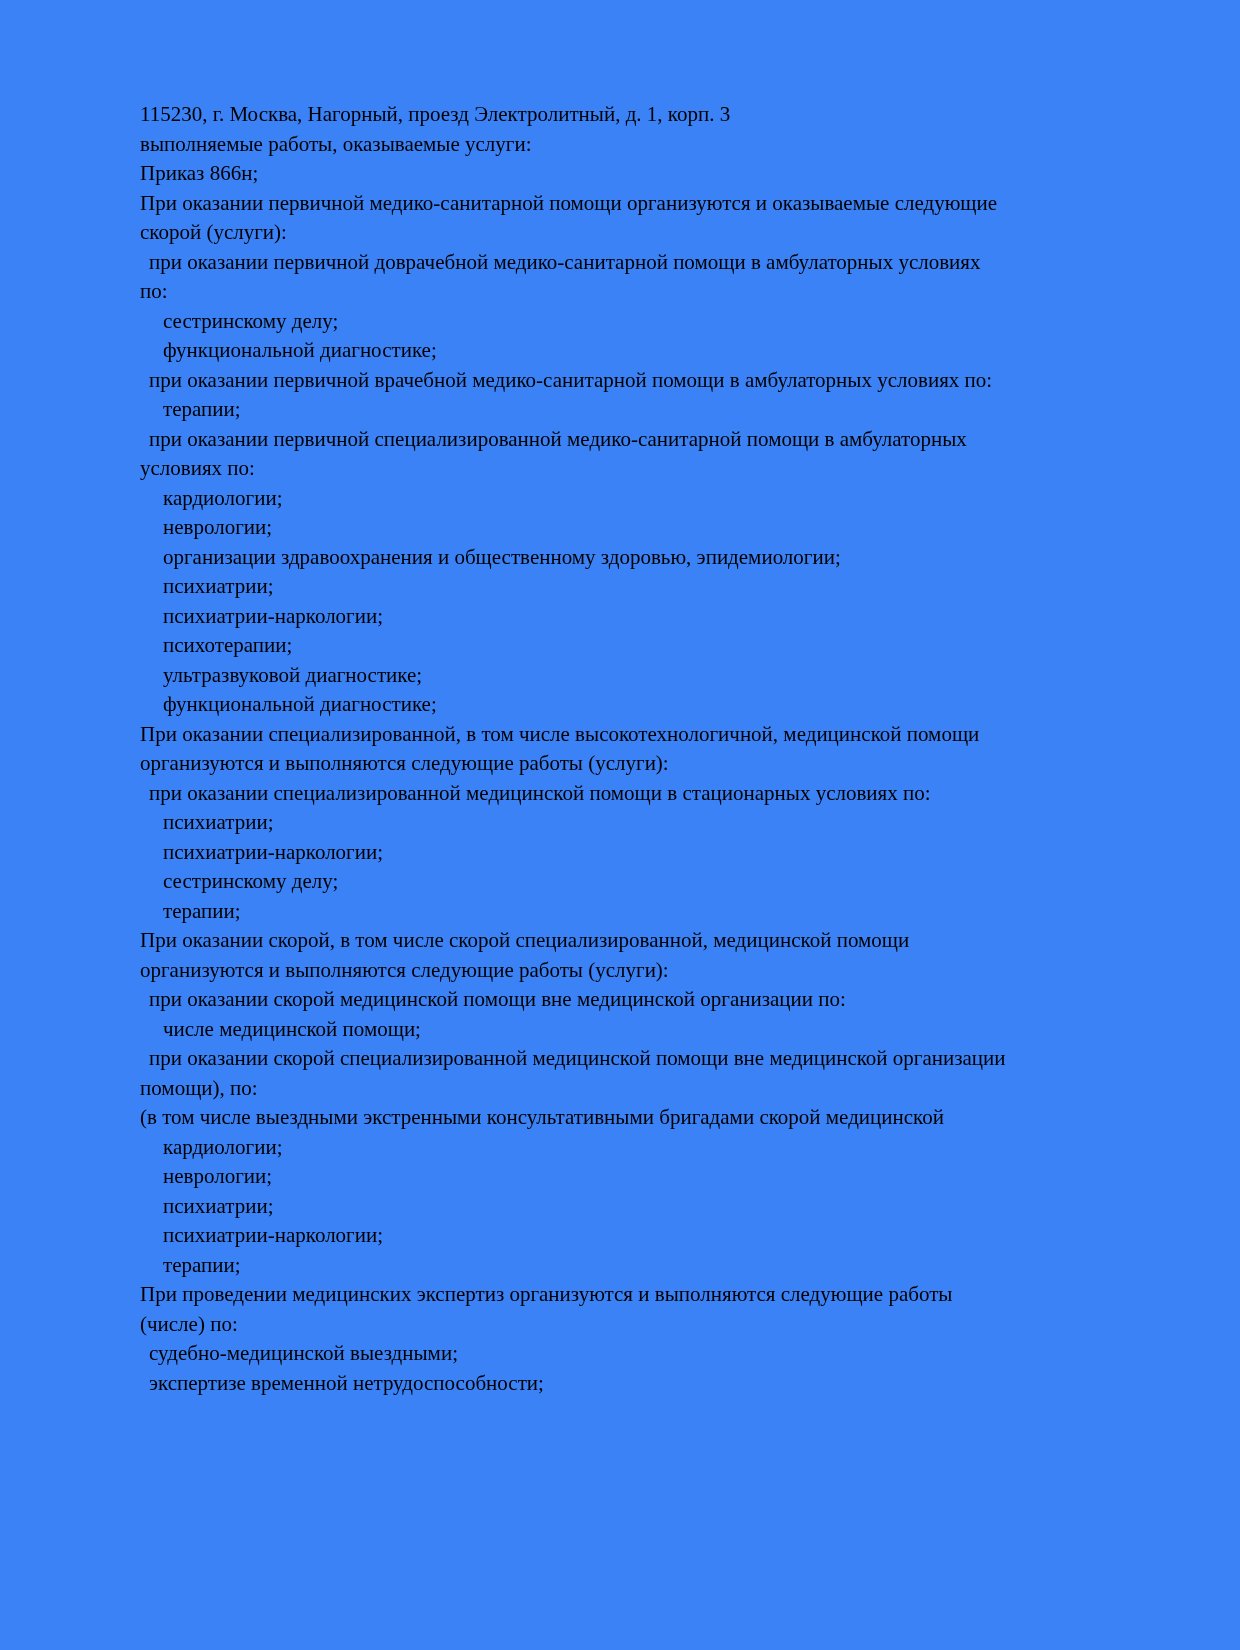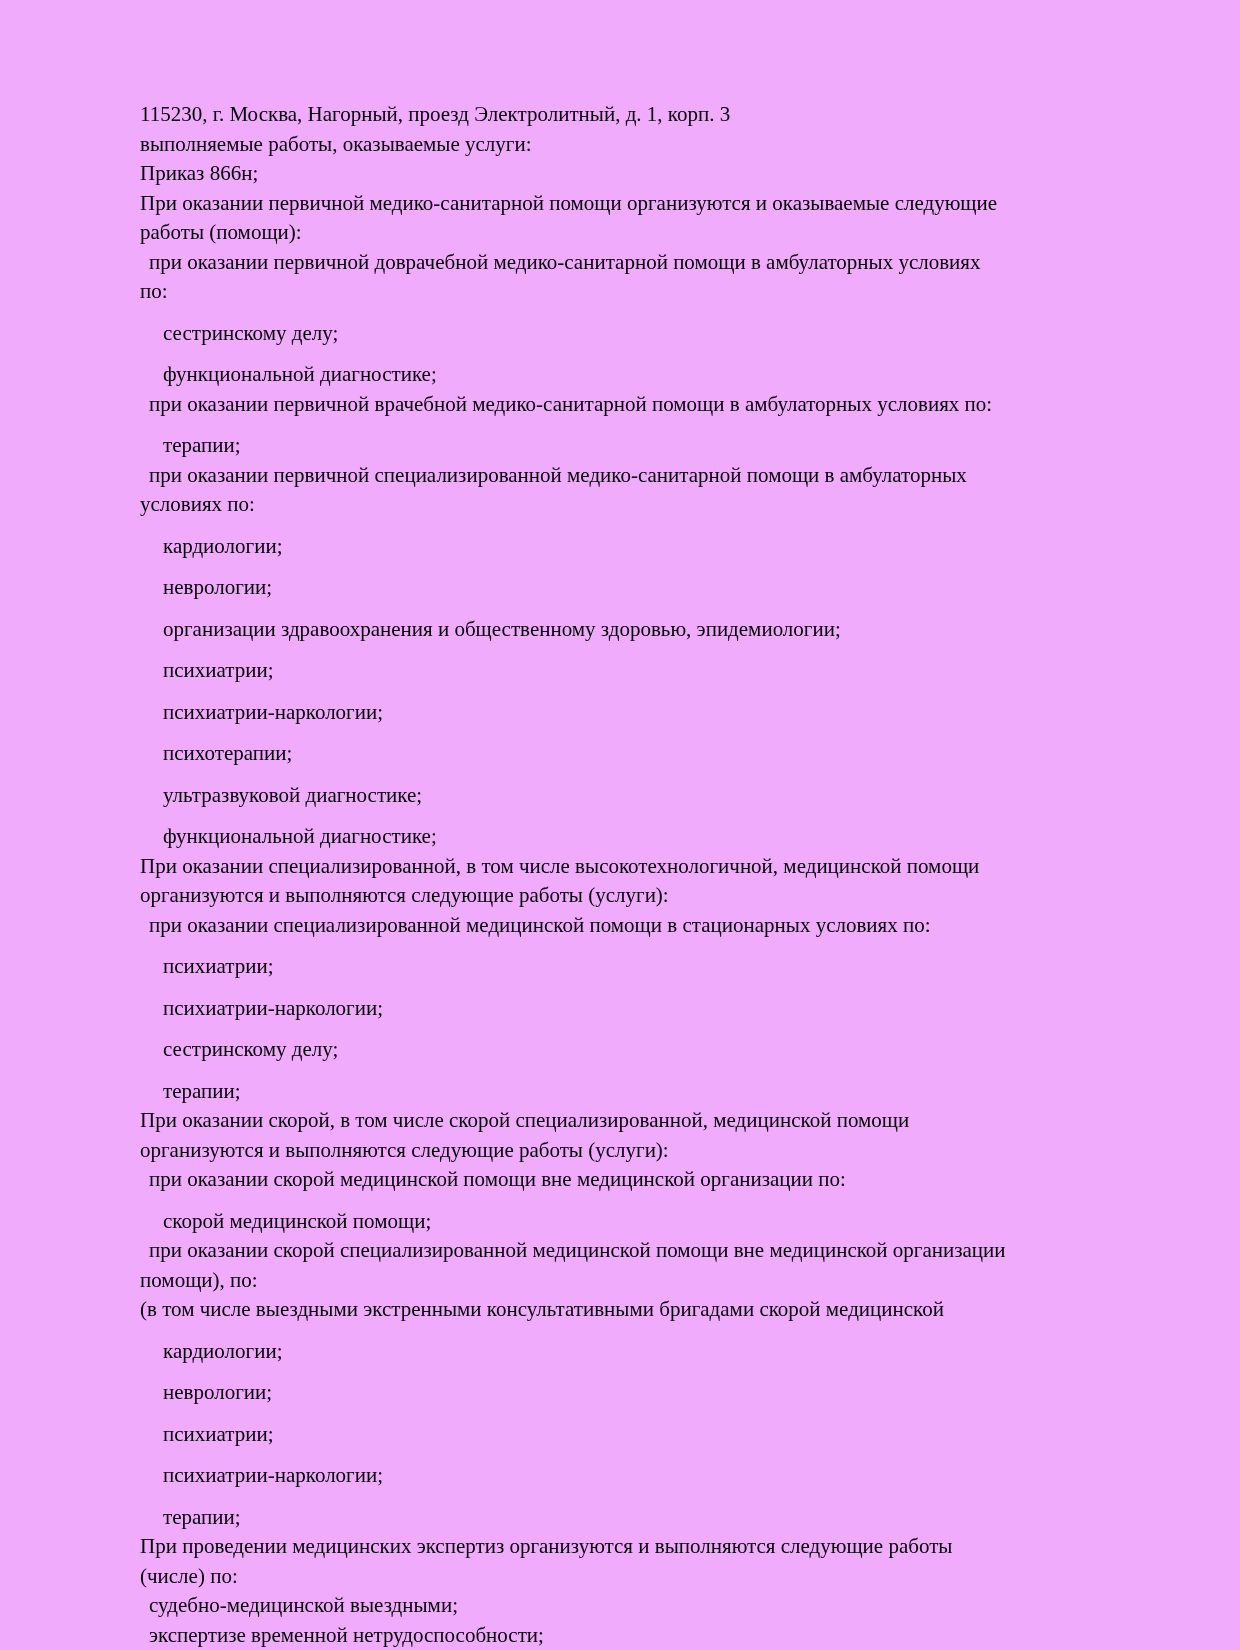--- a/index.html
+++ b/index.html
@@ -10,45 +10,45 @@
   body {
     width: 1240px;
     height: 1650px;
     overflow: hidden;
   }
   .page {
     box-sizing: border-box;
     width: 1240px;
     height: 1650px;
     padding: 100px 130px 0 140px;
-    background: #f0abfc;
+    background: #3b82f6;
   }
   .doc-body {
     color: #000000;
     font-family: "Liberation Serif", "DejaVu Serif", serif;
     font-size: 21px;
     line-height: 29.5px;
   }
   .line {
     white-space: pre;
   }
   .indent-0 { padding-left: 0; }
   .indent-1 { padding-left: 9px; }
-  .indent-2 { padding-left: 23px; margin-top: 12px; }
+  .indent-2 { padding-left: 23px; }
 </style>
 </head>
 <body>
 
 <div class="page">
   <div class="doc-body">
       <div class="line indent-0">115230, г. Москва, Нагорный, проезд Электролитный, д. 1, корп. 3</div>
       <div class="line indent-0">выполняемые работы, оказываемые услуги:</div>
       <div class="line indent-0">Приказ 866н;</div>
       <div class="line indent-0">При оказании первичной медико-санитарной помощи организуются и оказываемые следующие</div>
-      <div class="line indent-0">работы (помощи):</div>
+      <div class="line indent-0">скорой (услуги):</div>
       <div class="line indent-1">при оказании первичной доврачебной медико-санитарной помощи в амбулаторных условиях</div>
       <div class="line indent-0">по:</div>
       <div class="line indent-2">сестринскому делу;</div>
       <div class="line indent-2">функциональной диагностике;</div>
       <div class="line indent-1">при оказании первичной врачебной медико-санитарной помощи в амбулаторных условиях по:</div>
       <div class="line indent-2">терапии;</div>
       <div class="line indent-1">при оказании первичной специализированной медико-санитарной помощи в амбулаторных</div>
       <div class="line indent-0">условиях по:</div>
       <div class="line indent-2">кардиологии;</div>
       <div class="line indent-2">неврологии;</div>
@@ -61,21 +61,21 @@
       <div class="line indent-0">При оказании специализированной, в том числе высокотехнологичной, медицинской помощи</div>
       <div class="line indent-0">организуются и выполняются следующие работы (услуги):</div>
       <div class="line indent-1">при оказании специализированной медицинской помощи в стационарных условиях по:</div>
       <div class="line indent-2">психиатрии;</div>
       <div class="line indent-2">психиатрии-наркологии;</div>
       <div class="line indent-2">сестринскому делу;</div>
       <div class="line indent-2">терапии;</div>
       <div class="line indent-0">При оказании скорой, в том числе скорой специализированной, медицинской помощи</div>
       <div class="line indent-0">организуются и выполняются следующие работы (услуги):</div>
       <div class="line indent-1">при оказании скорой медицинской помощи вне медицинской организации по:</div>
-      <div class="line indent-2">скорой медицинской помощи;</div>
+      <div class="line indent-2">числе медицинской помощи;</div>
       <div class="line indent-1">при оказании скорой специализированной медицинской помощи вне медицинской организации</div>
       <div class="line indent-0">помощи), по:</div>
       <div class="line indent-0">(в том числе выездными экстренными консультативными бригадами скорой медицинской</div>
       <div class="line indent-2">кардиологии;</div>
       <div class="line indent-2">неврологии;</div>
       <div class="line indent-2">психиатрии;</div>
       <div class="line indent-2">психиатрии-наркологии;</div>
       <div class="line indent-2">терапии;</div>
       <div class="line indent-0">При проведении медицинских экспертиз организуются и выполняются следующие работы</div>
       <div class="line indent-0">(числе) по:</div>

